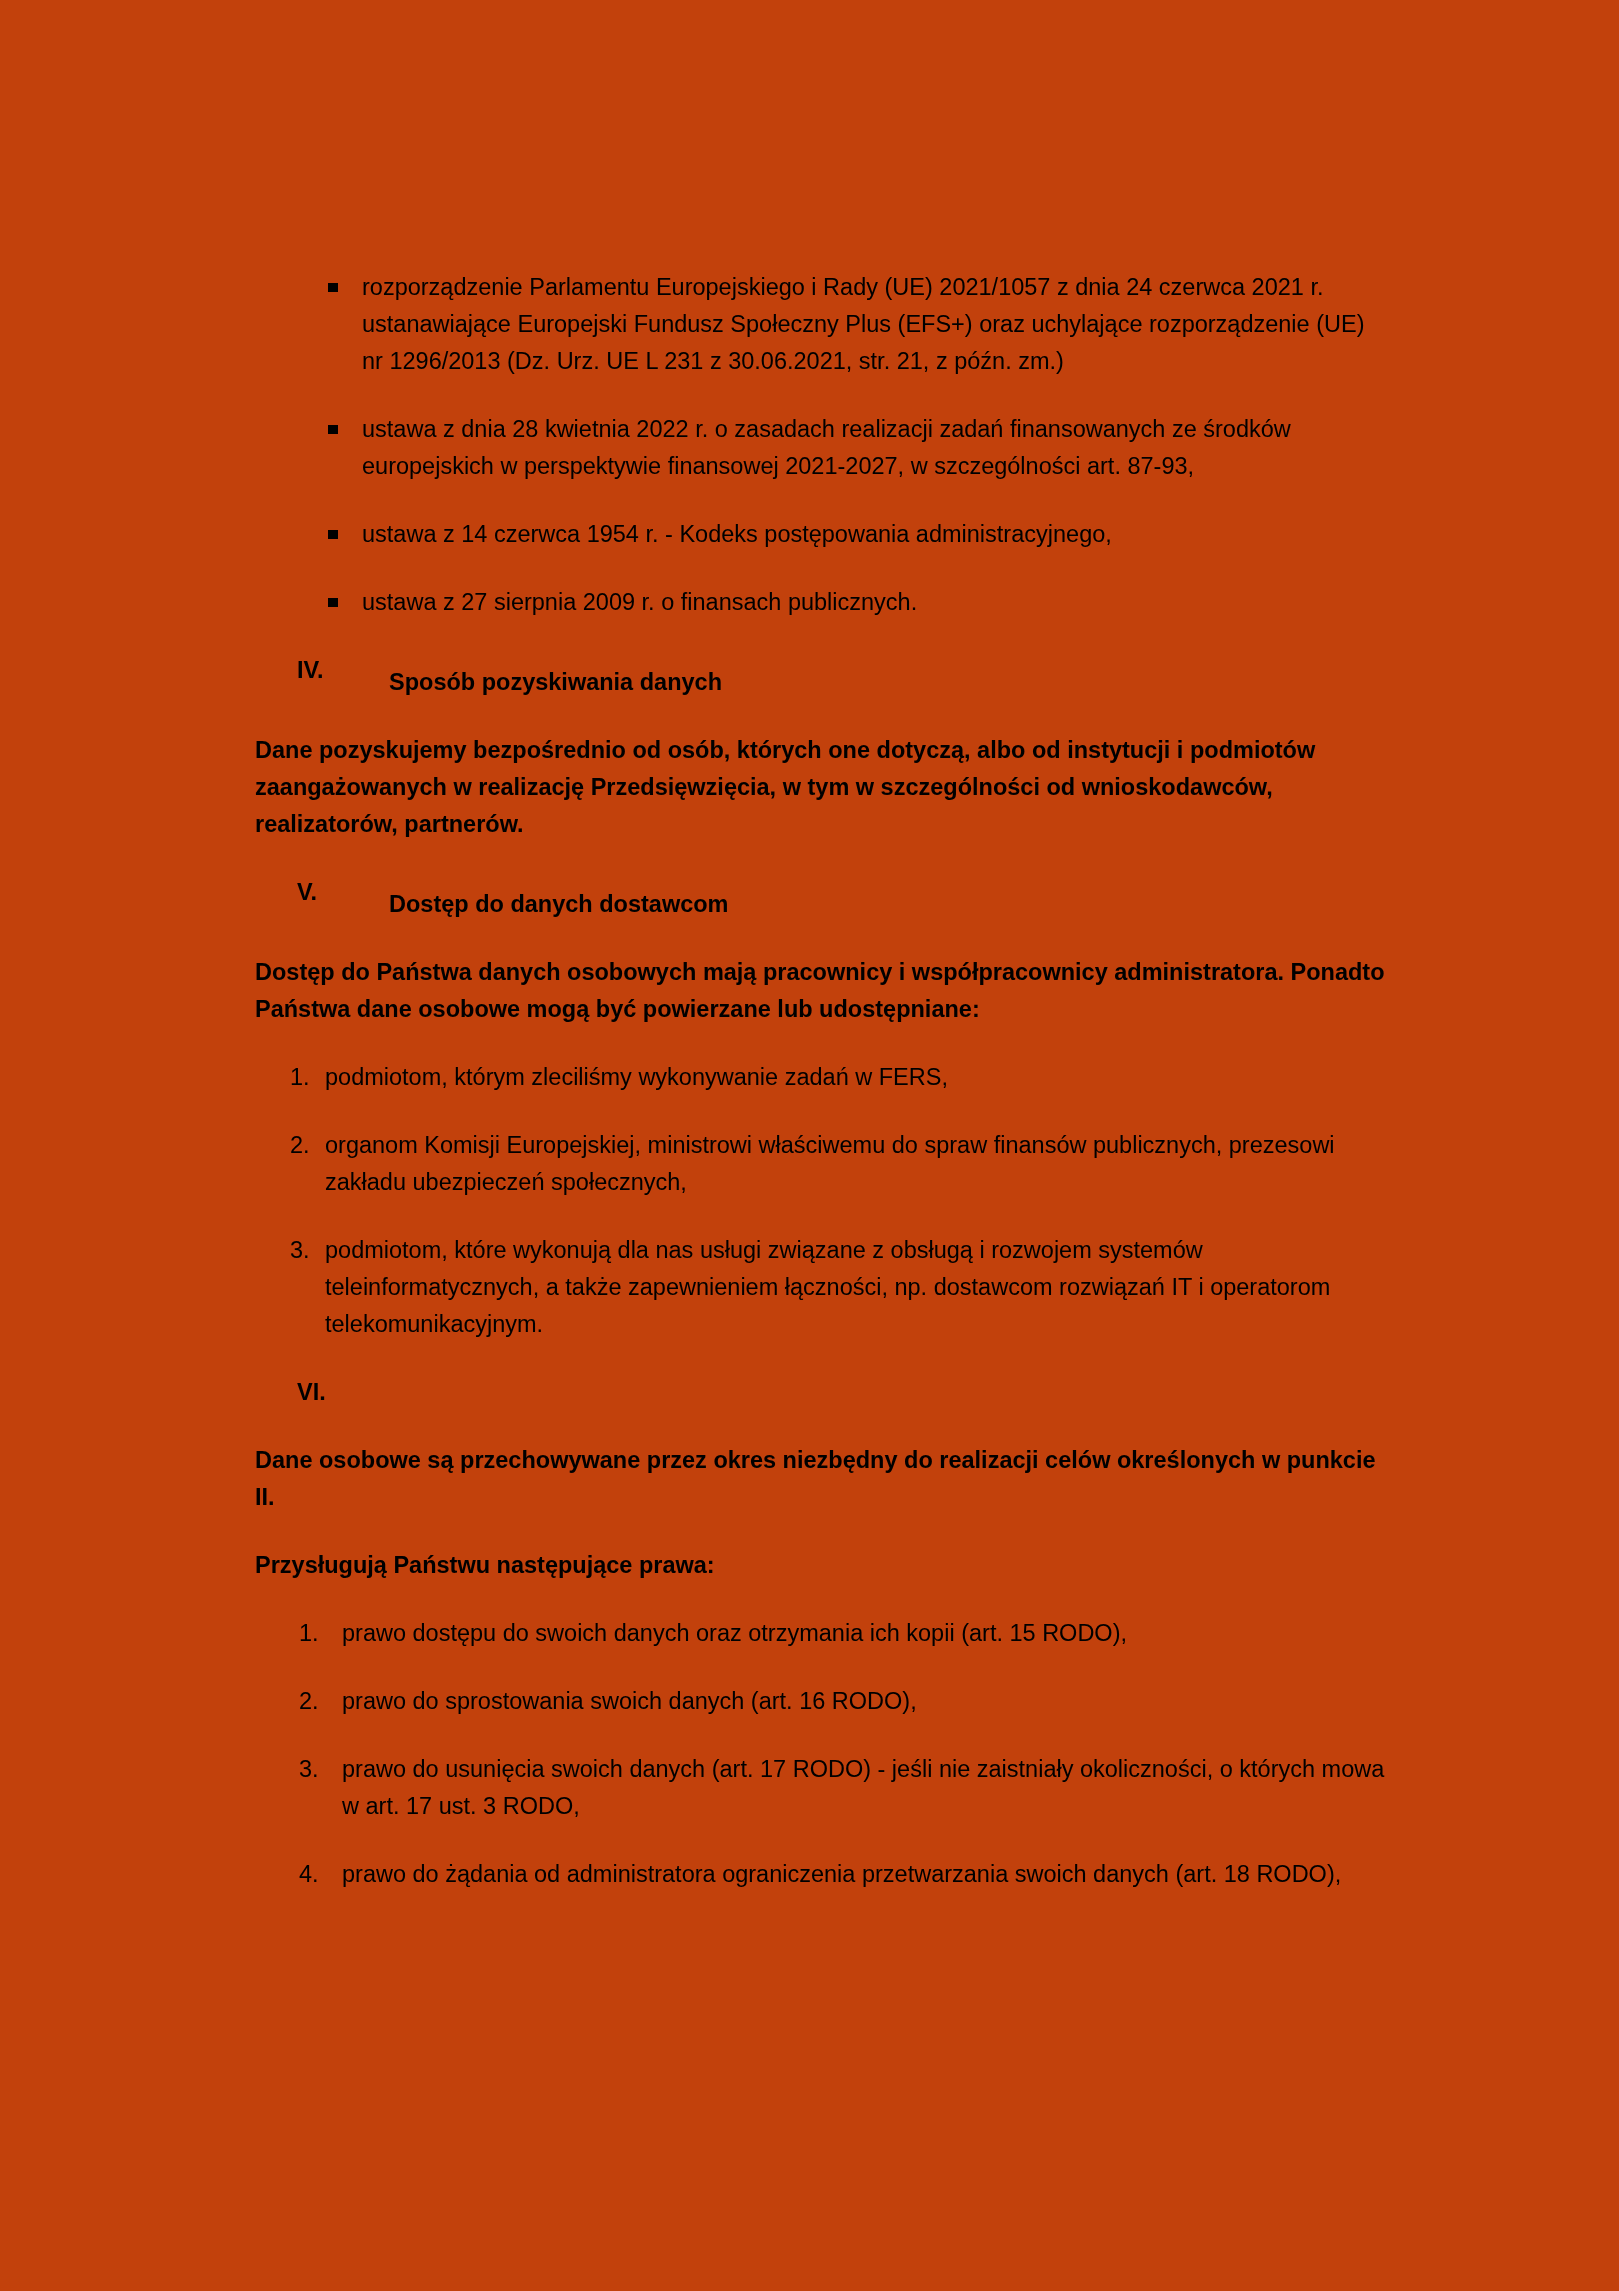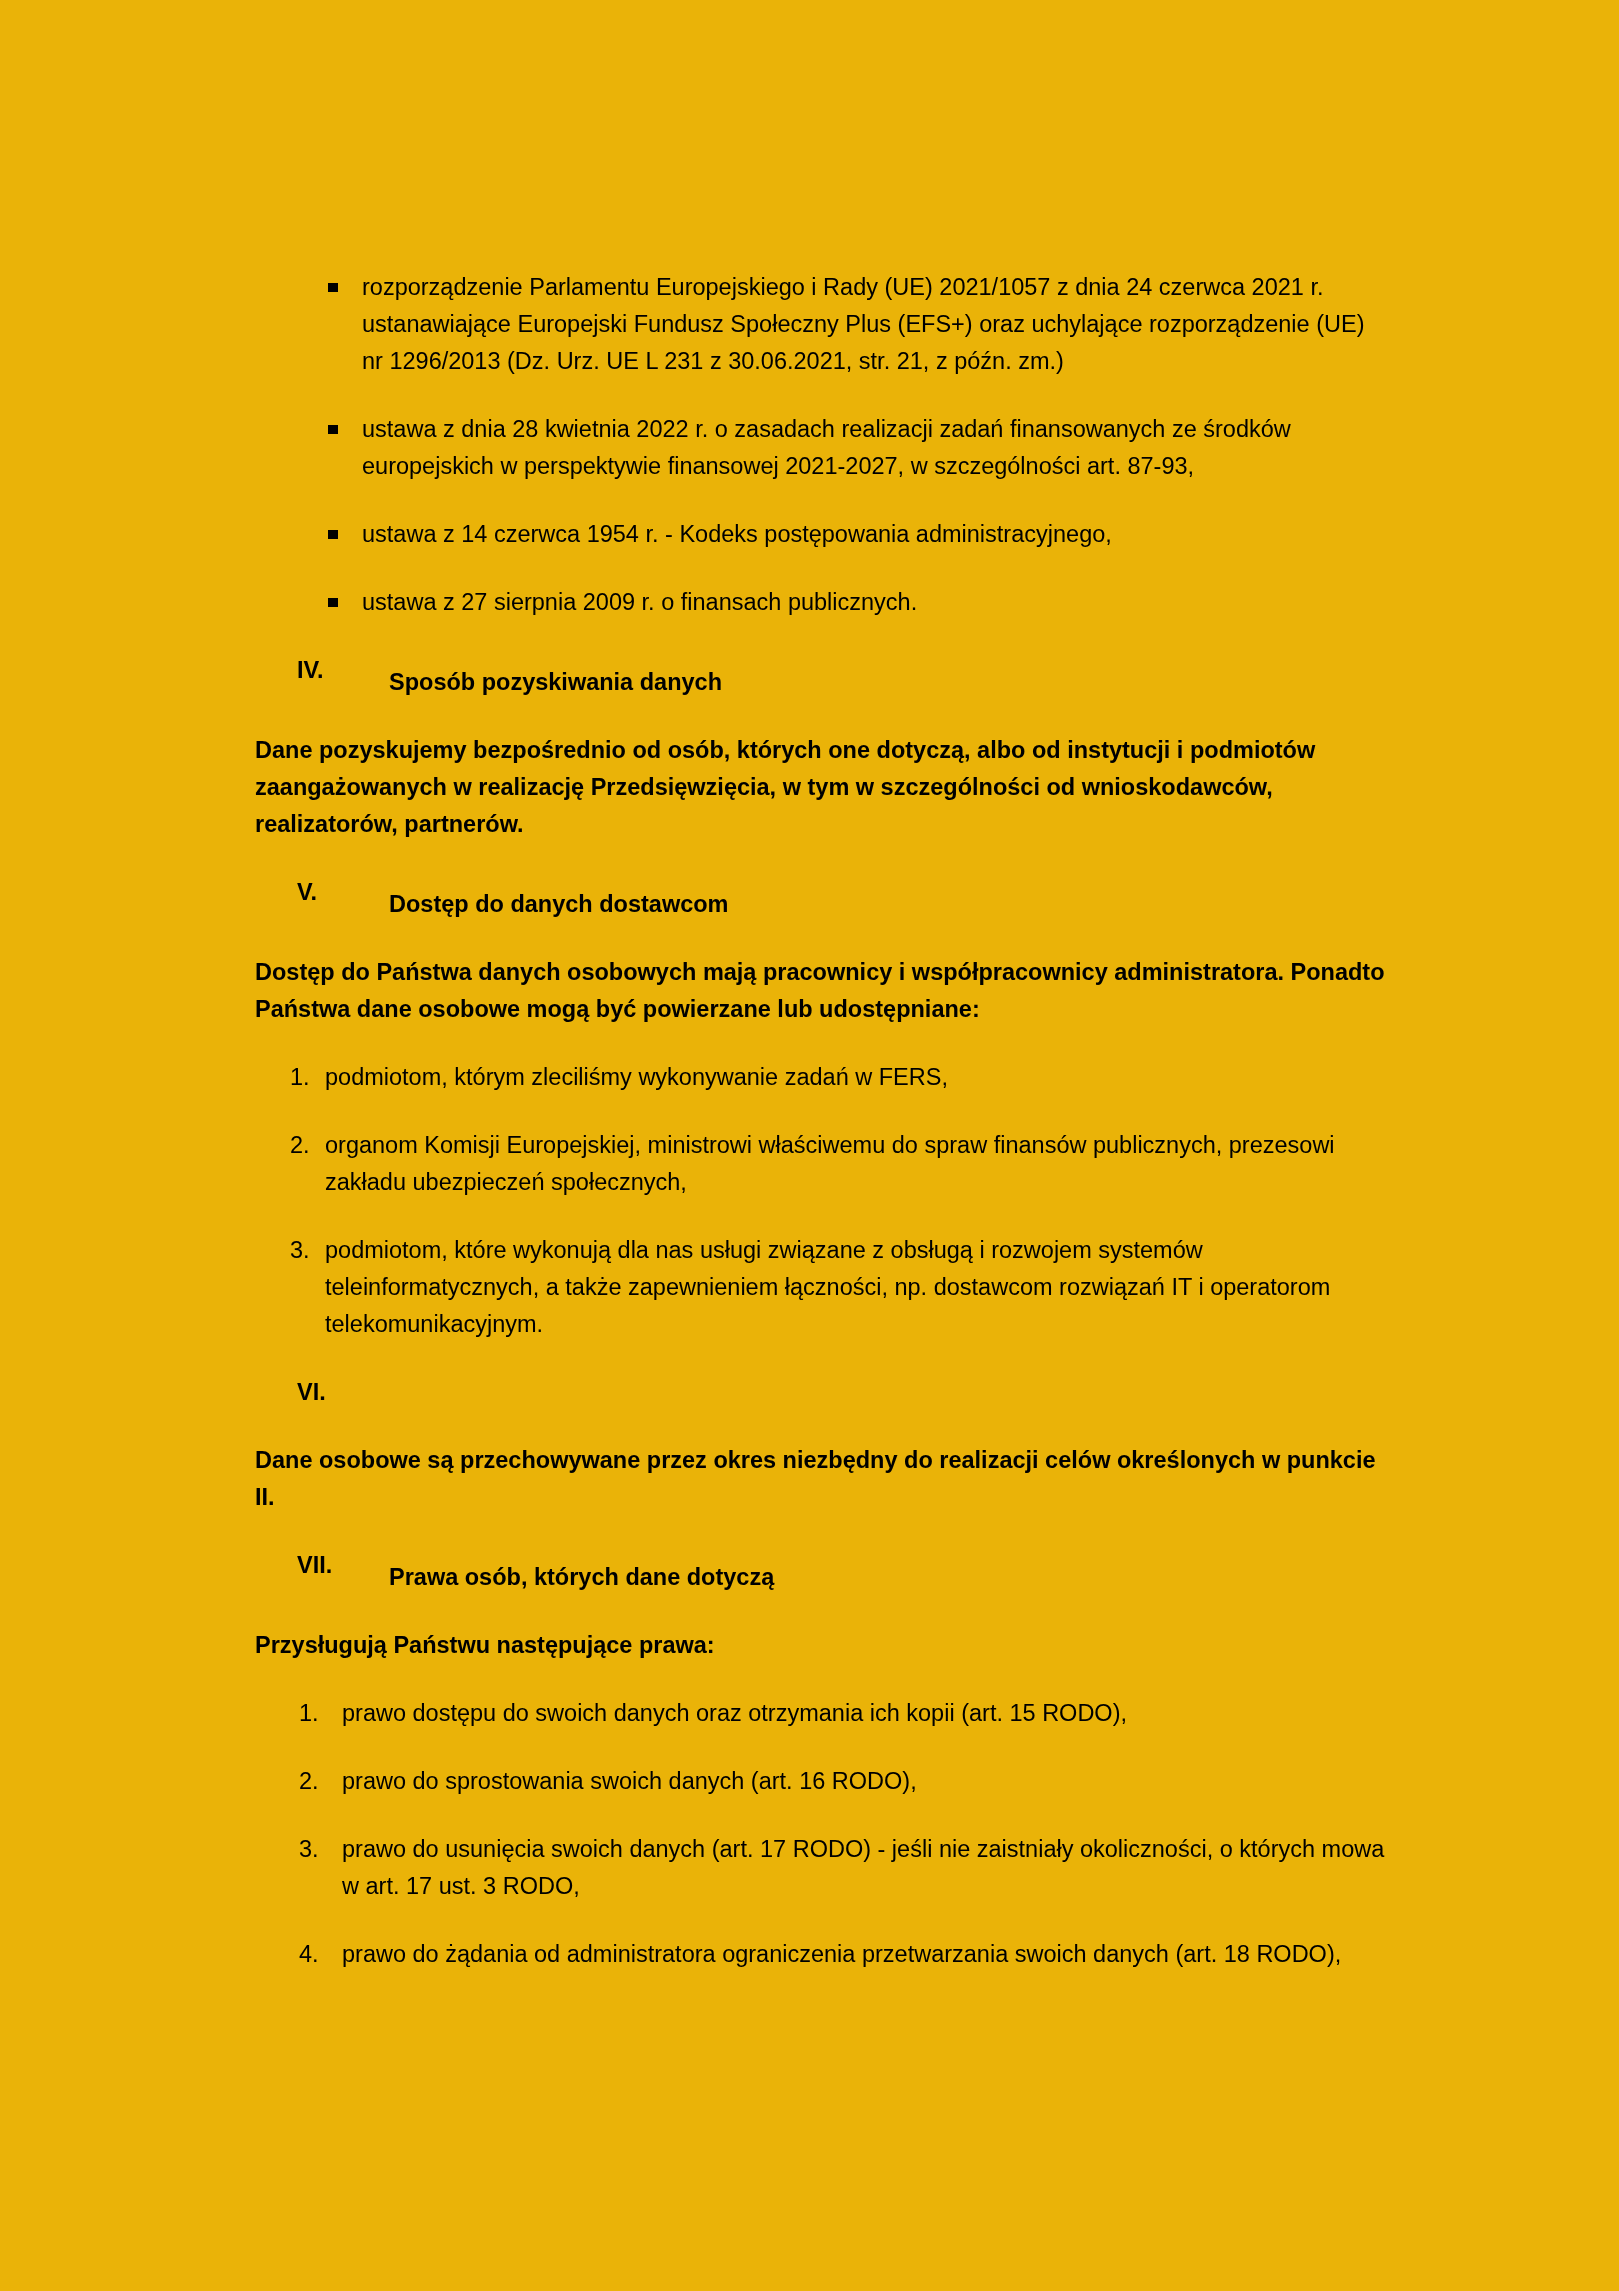--- a/index.html
+++ b/index.html
@@ -18,21 +18,21 @@
     -webkit-font-smoothing: antialiased;
   }
   .page {
     position: absolute;
     top: 0;
     left: 0;
     width: 1619px;
     height: 2292px;
     box-sizing: border-box;
     padding: 269px 233px 0 255px;
-    background: #eab308;
+    background: #c2410c;
     overflow: hidden;
   }
   .block { margin: 0 0 31px 0; }
 
   
   .bullet-item { display: flex; padding-left: 73px; }
   .bullet-col {
     flex: 0 0 34px;
   }
   .bullet-sq {
@@ -113,24 +113,20 @@
   <div class="block num-item style-a">
     <span class="num-col">3.</span>
     <span class="item-text">podmiotom, które wykonują dla nas usługi związane z obsługą i rozwojem systemów teleinformatycznych, a także zapewnieniem łączności, np. dostawcom rozwiązań IT i operatorom telekomunikacyjnym.</span>
   </div>
 
   <div class="block heading">
     <span class="h-num">VI.</span>
   </div>
   <p class="para">Dane osobowe są przechowywane przez okres niezbędny do realizacji celów określonych w punkcie II.</p>
 
-  <div class="block heading">
-    <span class="h-num">VII.</span>
-    <span class="h-title">Prawa osób, których dane dotyczą</span>
-  </div>
   <p class="para">Przysługują Państwu następujące prawa:</p>
 
   <div class="block num-item style-b">
     <span class="num-col">1.</span>
     <span class="item-text">prawo dostępu do swoich danych oraz otrzymania ich kopii (art. 15 RODO),</span>
   </div>
   <div class="block num-item style-b">
     <span class="num-col">2.</span>
     <span class="item-text">prawo do sprostowania swoich danych (art. 16 RODO),</span>
   </div>

